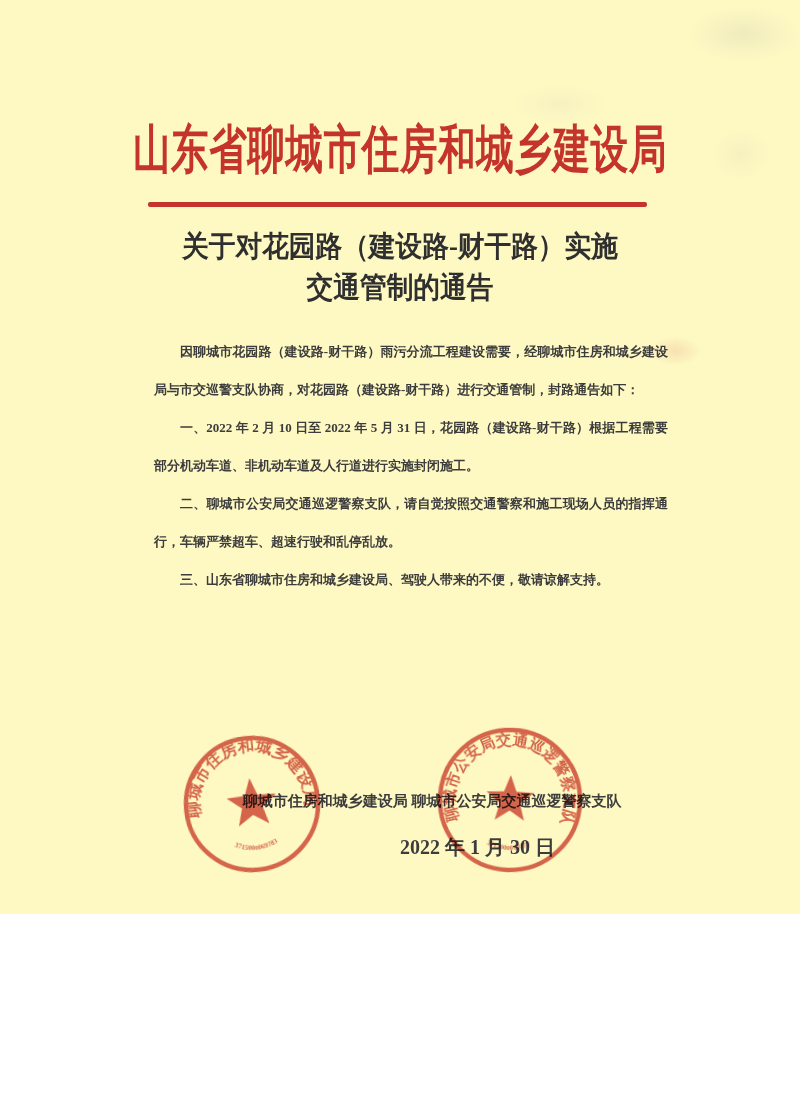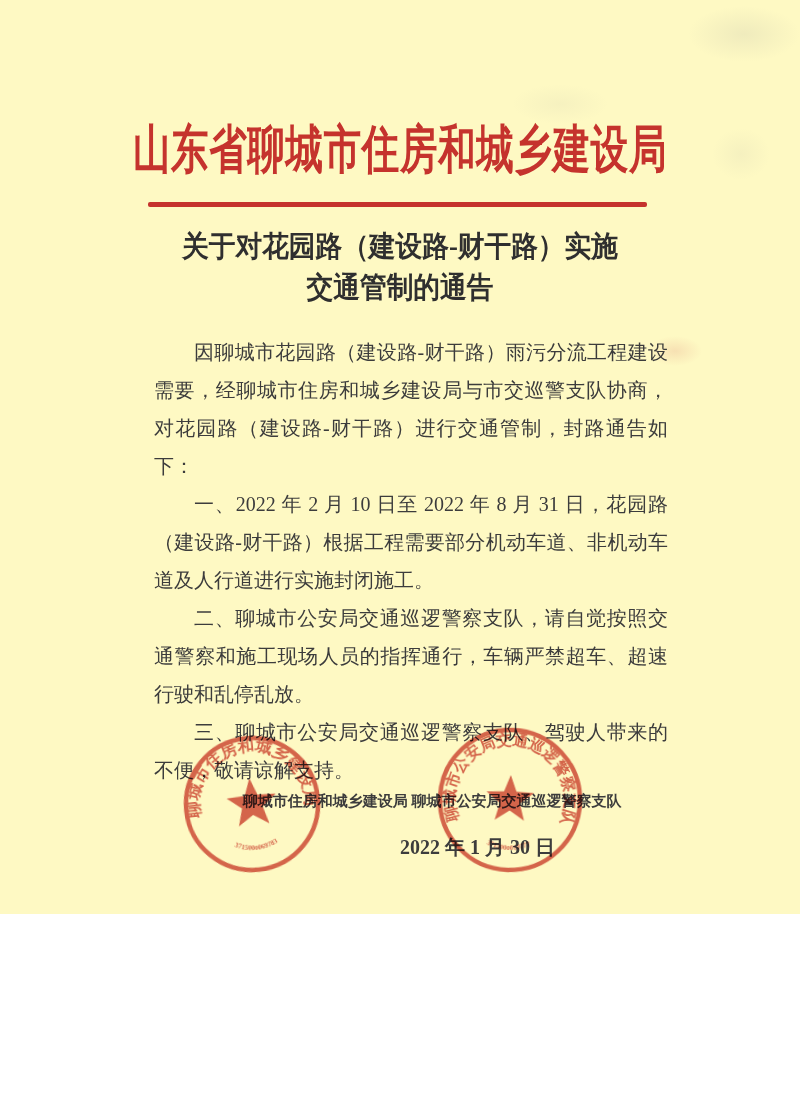--- a/index.html
+++ b/index.html
@@ -67,23 +67,23 @@
     transform: scaleX(0.92);
     transform-origin: 50% 50%;
   }
 
   
   .body-text {
     position: absolute;
     top: 333px;
     left: 154px;
     width: 514px;
-    font-size: 20px;
+    font-size: 13px;
     line-height: 38px;
-    font-weight: 400;
+    font-weight: 700;
     color: #3c3c3c;
     text-align: justify;
   }
   .body-text p {
     margin: 0;
     text-indent: 2em;
   }
 
   .signature-line {
     position: absolute;
@@ -145,23 +145,23 @@
 
   <div class="header-rule"></div>
 
   <div class="notice-title">
     <div>关于对花园路（建设路-财干路）实施</div>
     <div>交通管制的通告</div>
   </div>
 
   <div class="body-text">
     <p>因聊城市花园路（建设路-财干路）雨污分流工程建设需要，经聊城市住房和城乡建设局与市交巡警支队协商，对花园路（建设路-财干路）进行交通管制，封路通告如下：</p>
-    <p>一、2022 年 2 月 10 日至 2022 年 8 月 31 日，花园路（建设路-财干路）根据工程需要部分机动车道、非机动车道及人行道进行实施封闭施工。</p>
+    <p>一、2022 年 2 月 10 日至 2022 年 5 月 31 日，花园路（建设路-财干路）根据工程需要部分机动车道、非机动车道及人行道进行实施封闭施工。</p>
     <p>二、聊城市公安局交通巡逻警察支队，请自觉按照交通警察和施工现场人员的指挥通行，车辆严禁超车、超速行驶和乱停乱放。</p>
-    <p>三、聊城市公安局交通巡逻警察支队、驾驶人带来的不便，敬请谅解支持。</p>
+    <p>三、山东省聊城市住房和城乡建设局、驾驶人带来的不便，敬请谅解支持。</p>
   </div>
 
   <div class="signature-line">聊城市住房和城乡建设局 聊城市公安局交通巡逻警察支队</div>
 
   <div class="date-line">2022 年 1 月 30 日</div>
 
   <svg class="seal seal-housing" width="152" height="152" viewBox="-76 -76 152 152">
     <defs>
       <path id="arcHousingText" d="M -49.8,18.1 A 53,53 0 1 1 49.8,18.1" fill="none"></path>
       <path id="arcHousingCode" d="M -38,26 A 46,46 0 0 0 38,26" fill="none"></path>

